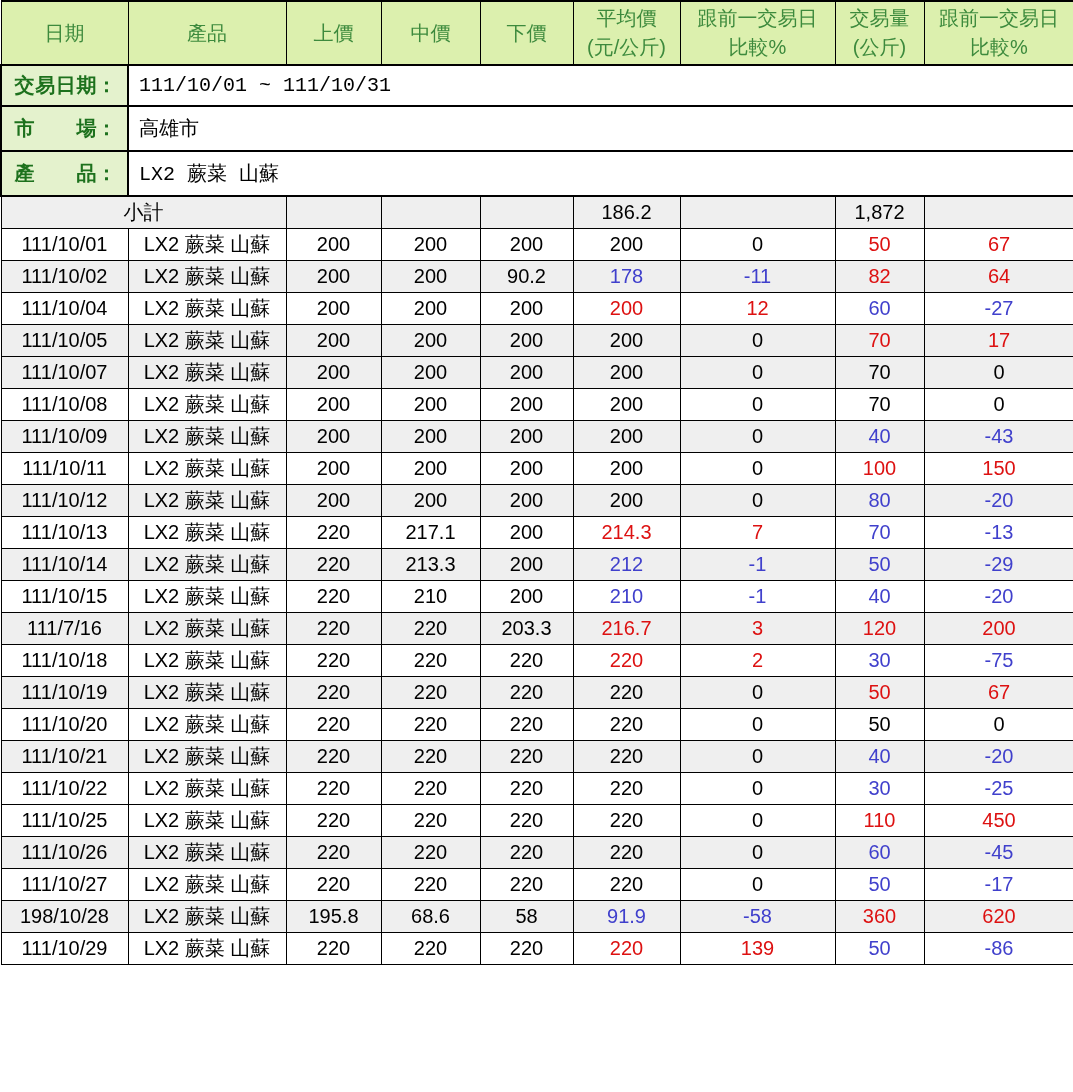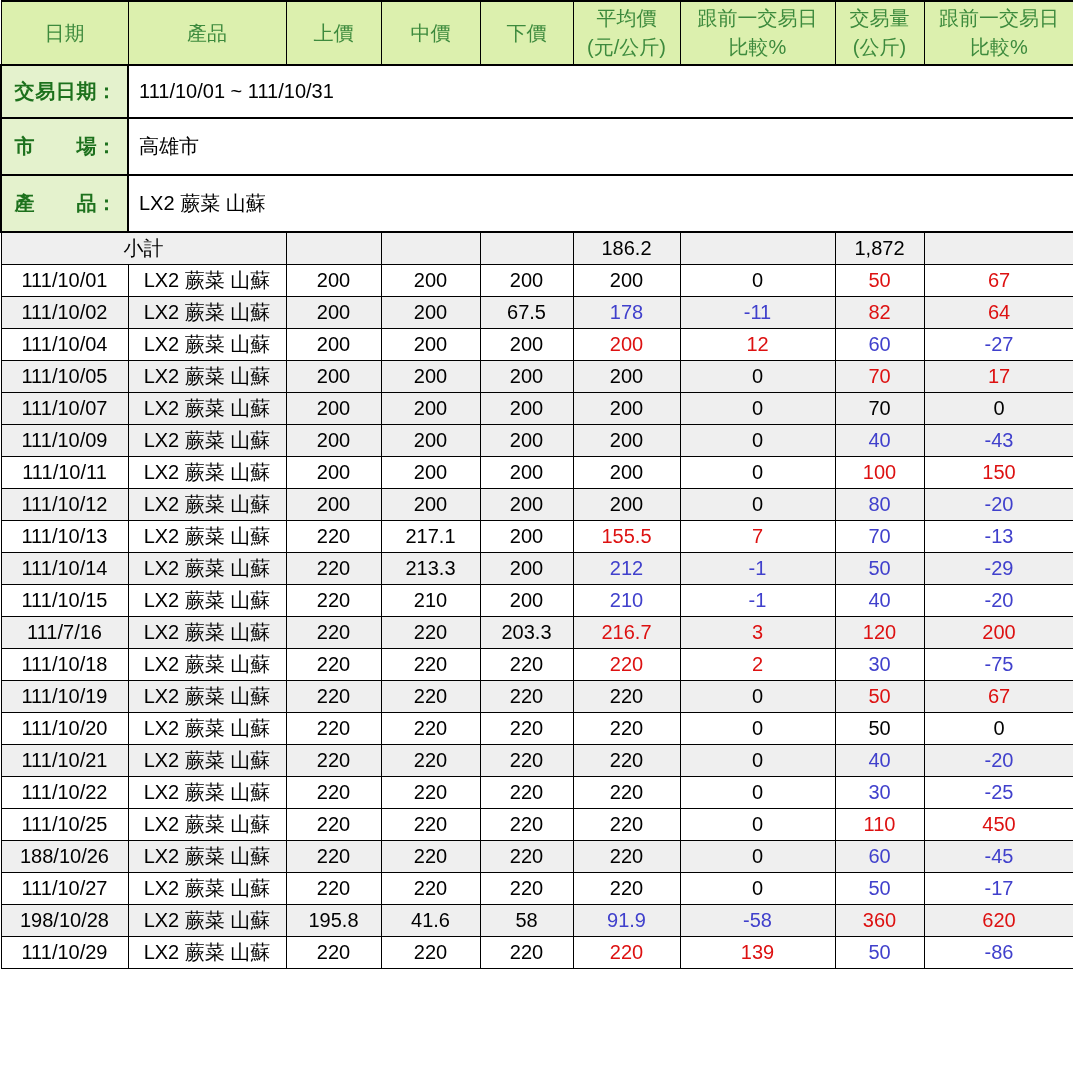--- a/index.html
+++ b/index.html
@@ -17,36 +17,36 @@
   html,body{margin:0;padding:0;}
   body{
     width:1073px;height:1092px;overflow:hidden;background:#fff;
     font-family:"Liberation Sans","DejaVu Sans",sans-serif;
     -webkit-font-smoothing:antialiased;
   }
   table{border-collapse:collapse;table-layout:fixed;width:1073px;}
   td,th{border:1px solid var(--c-border);padding:0 4px;overflow:hidden;}
 
   
-  tr.info-row td{border-width:2px;height:37px;}
+  tr.info-row td{border-width:2px;height:37px;font-family:Liberation Mono, monospace;}
   td.info-label{
     background:var(--c-label-bg);
     color:var(--c-label-text);
     font-weight:bold;font-size:20px;
     white-space:nowrap;padding:0 6px 0 8px;
   }
   td.info-label .jname{
     display:inline-block;width:82px;
     text-align:justify;text-align-last:justify;
     vertical-align:middle;
   }
   td.info-label .colon{vertical-align:middle;}
   td.info-value{
     background:#fff;color:#000;font-size:20px;
-    text-align:left;padding:14px 10px;border-left-width:1px;
+    text-align:left;padding:8px 10px;border-left-width:1px;
   }
 
   
   thead th{
     background:var(--c-header-bg);
     color:var(--c-header-text);
     font-weight:normal;font-size:20px;line-height:1.45;
     white-space:pre-line;height:64px;
     vertical-align:middle;text-align:center;
     border-top-width:2px;border-bottom-width:2px;
@@ -135,21 +135,21 @@
         <td class="t-flat">200</td>
         <td class="t-flat">0</td>
         <td class="t-up">50</td>
         <td class="t-up">67</td>
       </tr>
       <tr class="data-row stripe">
         <td>111/10/02</td>
         <td>LX2 蕨菜 山蘇</td>
         <td>200</td>
         <td>200</td>
-        <td>67.5</td>
+        <td>90.2</td>
         <td class="t-down">178</td>
         <td class="t-down">-11</td>
         <td class="t-up">82</td>
         <td class="t-up">64</td>
       </tr>
       <tr class="data-row">
         <td>111/10/04</td>
         <td>LX2 蕨菜 山蘇</td>
         <td>200</td>
         <td>200</td>
@@ -174,20 +174,31 @@
         <td>111/10/07</td>
         <td>LX2 蕨菜 山蘇</td>
         <td>200</td>
         <td>200</td>
         <td>200</td>
         <td class="t-flat">200</td>
         <td class="t-flat">0</td>
         <td class="t-flat">70</td>
         <td class="t-flat">0</td>
       </tr>
+      <tr class="data-row">
+        <td>111/10/08</td>
+        <td>LX2 蕨菜 山蘇</td>
+        <td>200</td>
+        <td>200</td>
+        <td>200</td>
+        <td class="t-flat">200</td>
+        <td class="t-flat">0</td>
+        <td class="t-flat">70</td>
+        <td class="t-flat">0</td>
+      </tr>
       <tr class="data-row stripe">
         <td>111/10/09</td>
         <td>LX2 蕨菜 山蘇</td>
         <td>200</td>
         <td>200</td>
         <td>200</td>
         <td class="t-flat">200</td>
         <td class="t-flat">0</td>
         <td class="t-down">40</td>
         <td class="t-down">-43</td>
@@ -213,21 +224,21 @@
         <td class="t-flat">0</td>
         <td class="t-down">80</td>
         <td class="t-down">-20</td>
       </tr>
       <tr class="data-row">
         <td>111/10/13</td>
         <td>LX2 蕨菜 山蘇</td>
         <td>220</td>
         <td>217.1</td>
         <td>200</td>
-        <td class="t-up">155.5</td>
+        <td class="t-up">214.3</td>
         <td class="t-up">7</td>
         <td class="t-down">70</td>
         <td class="t-down">-13</td>
       </tr>
       <tr class="data-row stripe">
         <td>111/10/14</td>
         <td>LX2 蕨菜 山蘇</td>
         <td>220</td>
         <td>213.3</td>
         <td>200</td>
@@ -318,21 +329,21 @@
         <td>LX2 蕨菜 山蘇</td>
         <td>220</td>
         <td>220</td>
         <td>220</td>
         <td class="t-flat">220</td>
         <td class="t-flat">0</td>
         <td class="t-up">110</td>
         <td class="t-up">450</td>
       </tr>
       <tr class="data-row stripe">
-        <td>188/10/26</td>
+        <td>111/10/26</td>
         <td>LX2 蕨菜 山蘇</td>
         <td>220</td>
         <td>220</td>
         <td>220</td>
         <td class="t-flat">220</td>
         <td class="t-flat">0</td>
         <td class="t-down">60</td>
         <td class="t-down">-45</td>
       </tr>
       <tr class="data-row">
@@ -343,21 +354,21 @@
         <td>220</td>
         <td class="t-flat">220</td>
         <td class="t-flat">0</td>
         <td class="t-down">50</td>
         <td class="t-down">-17</td>
       </tr>
       <tr class="data-row stripe">
         <td>198/10/28</td>
         <td>LX2 蕨菜 山蘇</td>
         <td>195.8</td>
-        <td>41.6</td>
+        <td>68.6</td>
         <td>58</td>
         <td class="t-down">91.9</td>
         <td class="t-down">-58</td>
         <td class="t-up">360</td>
         <td class="t-up">620</td>
       </tr>
       <tr class="data-row">
         <td>111/10/29</td>
         <td>LX2 蕨菜 山蘇</td>
         <td>220</td>

